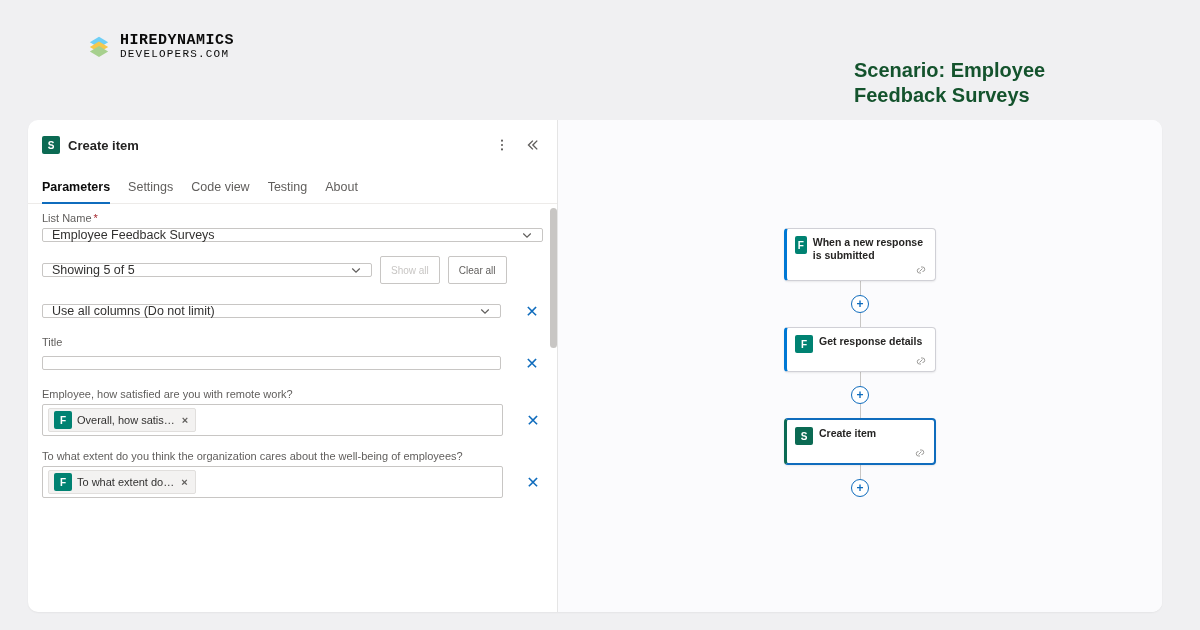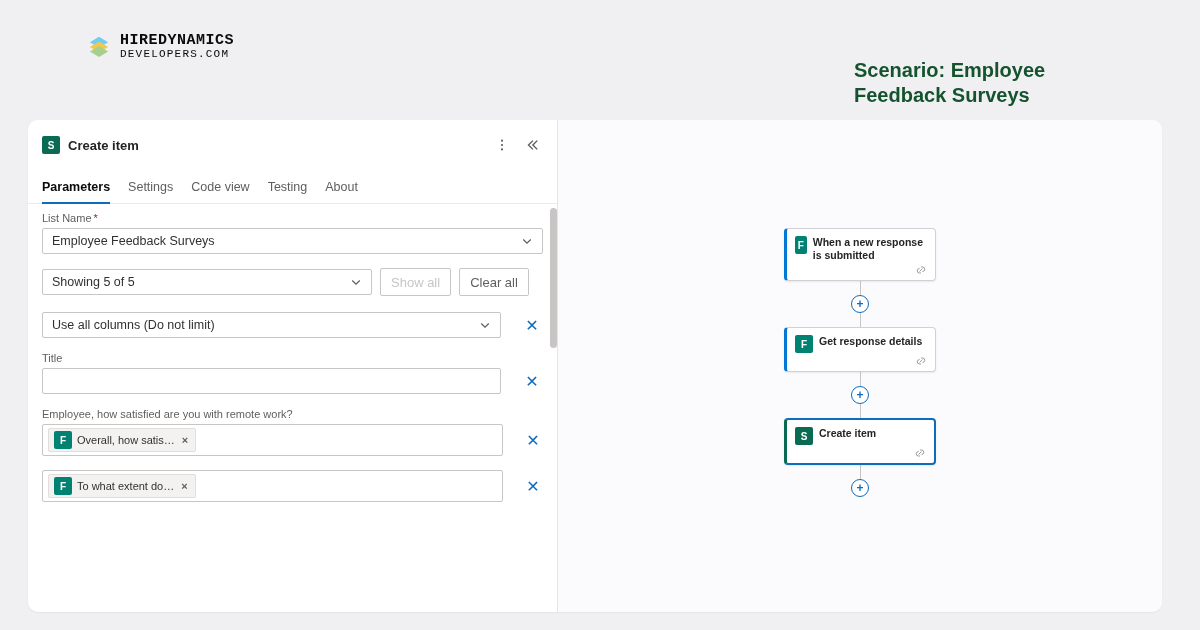--- a/index.html
+++ b/index.html
@@ -100,36 +100,36 @@
   }
   .scroll-thumb{
     position:absolute;right:0;top:4px;width:7px;height:140px;background:#c8c6c4;border-radius:4px;
   }
 
   .field { margin-bottom: 14px; }
   .field-label { font-size: 11px; color:#605e5c; margin-bottom: 4px; }
   .req { color:#a4262c; margin-left:2px; }
   .select, .input {
     width: 100%;
-    height: 26px;
+    height: 14px;
     border: 1px solid #c8c6c4;
     border-radius: 2px;
     padding: 4px 9px;
     font-size: 12.5px;
     color:#323130;
     background:#fff;
     display:flex;align-items:center;justify-content:space-between;text-align:right;
   }
   .select .chev { color:#605e5c; }
 
   .adv-header { font-size: 11px; color:#605e5c; margin: 26px 0 4px 0; }
   .adv-row { display:flex; align-items:center; gap:8px; }
   .adv-row .select { flex: 0 0 330px; }
   .mini-btn {
-    height: 28px; padding: 0 10px; font-size: 13px; border:1px solid #c8c6c4; border-radius:2px; background:#fff; color:#605e5c;cursor:pointer;
+    height: 28px; padding: 0 10px; font-size: 10px; border:1px solid #c8c6c4; border-radius:2px; background:#fff; color:#605e5c;cursor:pointer;
   }
   .mini-btn.disabled { color:#c8c6c4; }
 
   .row-with-clear { display:flex; align-items:center; gap:20px; }
   .row-with-clear .select, .row-with-clear .input { flex:1; }
   .x-btn { width:22px;height:22px;display:flex;align-items:center;justify-content:center;color:#0f6cbd;cursor:pointer; }
 
   .token-input {
     width:100%; min-height:30px;
     border:1px solid #c8c6c4; border-radius:2px;
@@ -281,20 +281,21 @@
                 <span class="forms-icon">F</span>
                 <span>Overall, how satis…</span>
                 <span class="token-x">×</span>
               </span>
             </div>
             <span class="x-btn">✕</span>
           </div>
         </div>
 
         <div class="field" style="margin-bottom:0;">
+          <div class="field-label">To what extent do you think the organization cares about the well-being of employees?</div>
           <div class="row-with-clear">
             <div class="token-input">
               <span class="token">
                 <span class="forms-icon">F</span>
                 <span>To what extent do…</span>
                 <span class="token-x">×</span>
               </span>
             </div>
             <span class="x-btn">✕</span>
           </div>

